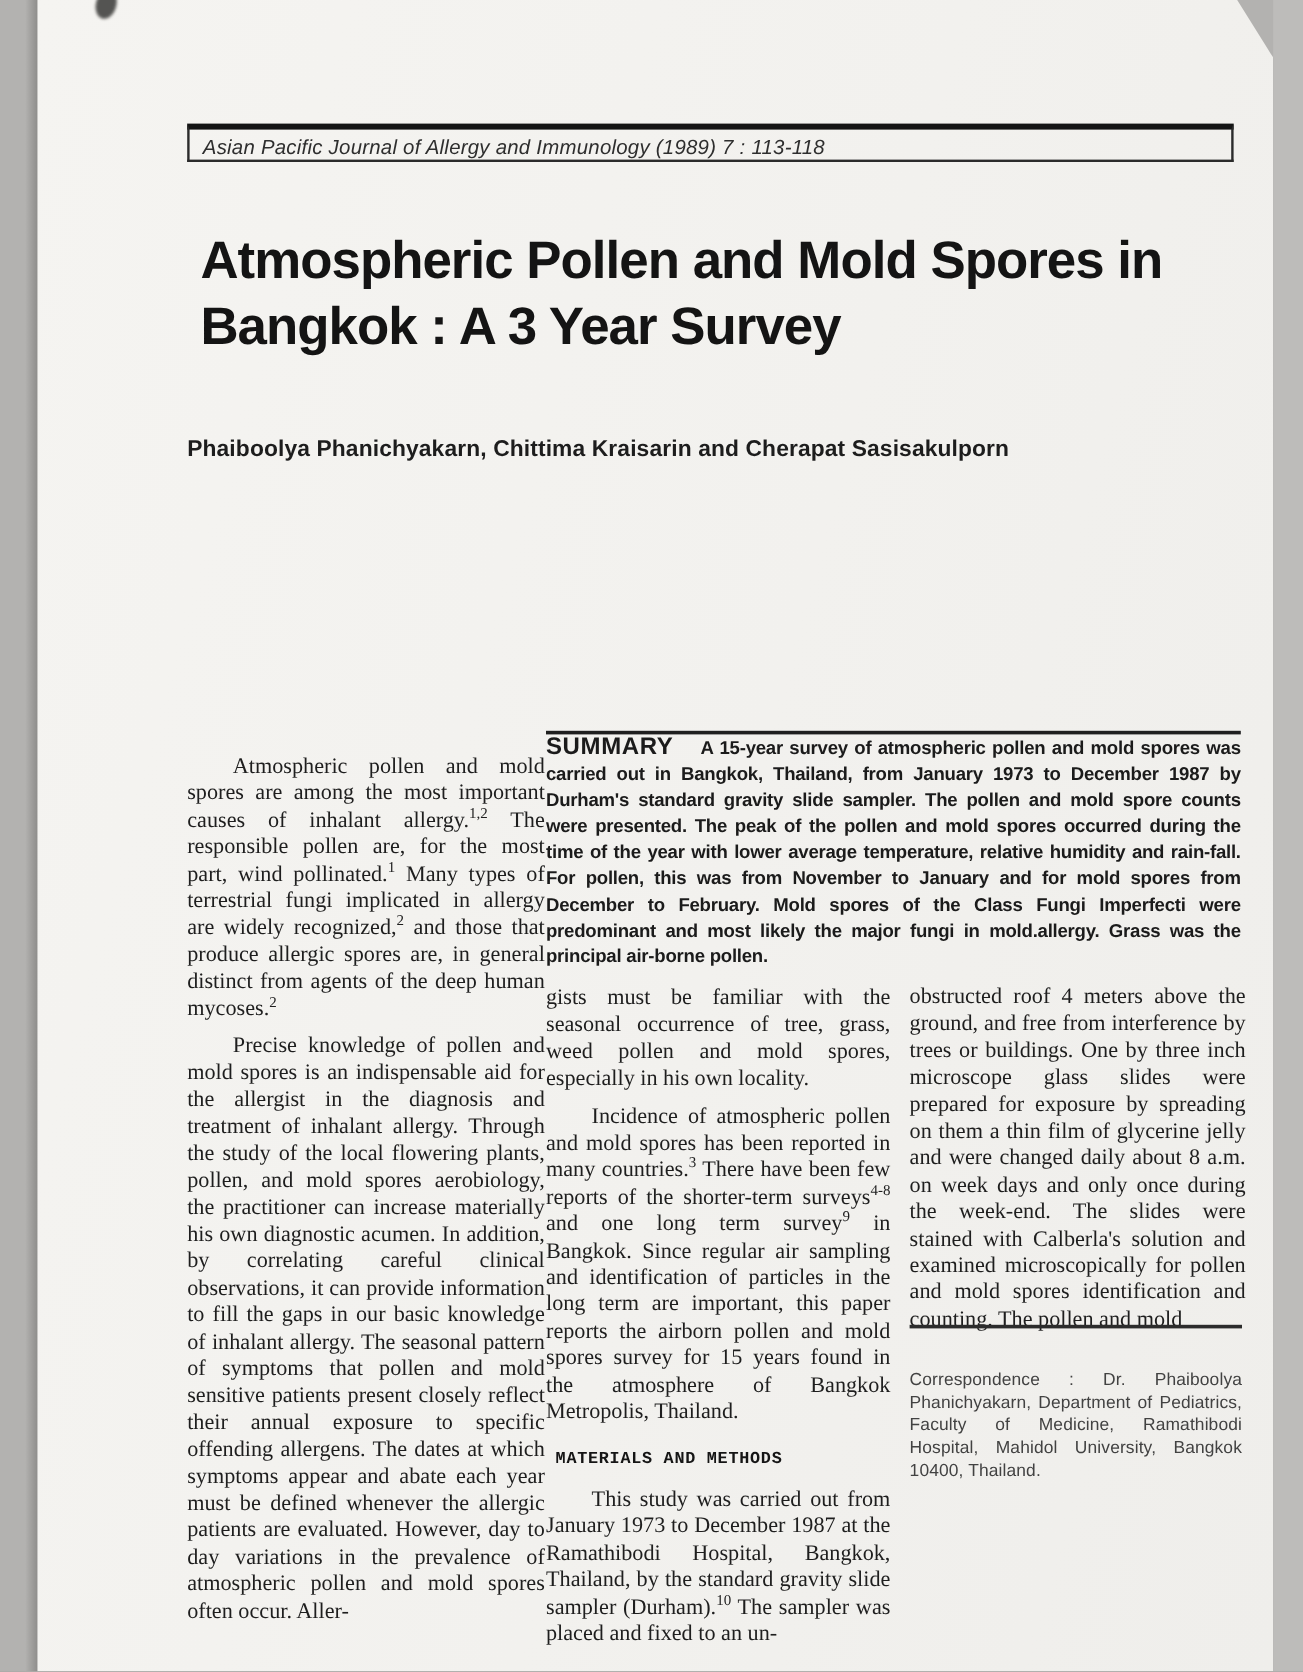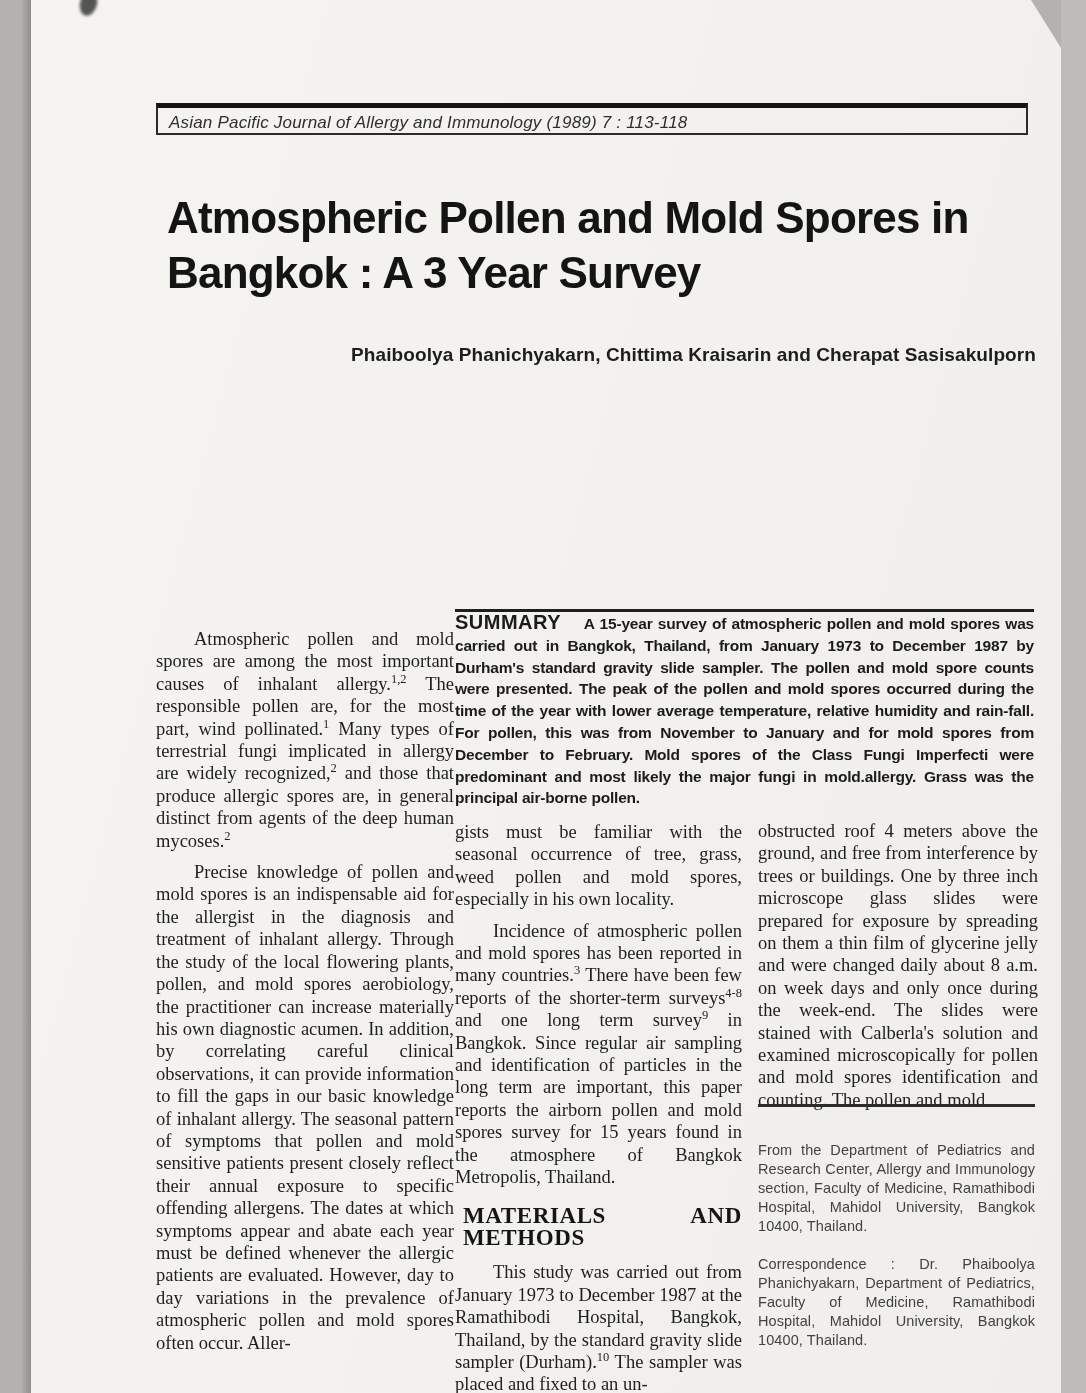--- a/index.html
+++ b/index.html
@@ -29,22 +29,22 @@
     font-style:italic; font-size:17px; letter-spacing:.2px; color:#2e2e2e;
   }
 
   .title {
     position:absolute; left:125px; top:190px; width:880px; margin:0;
     font-size:44px; font-weight:bold; letter-spacing:-.8px; line-height:55px; color:#141414;
   }
   .title .tline { display:block;margin-left:11px; }
 
   .authors {
-    position:absolute; left:125px; top:344px; width:880px;
-    font-size:19px; font-weight:bold; letter-spacing:.1px; color:#1d1d1d;text-align:right;
+    position:absolute; left:125px; top:364px; width:880px;
+    font-size:19px; font-weight:bold; letter-spacing:.1px; color:#1d1d1d;
   }
 
   .summary {
     position:absolute; left:424px; top:609px; width:579px;
     border-top:3px solid #1f1f1f; padding-top:0;
     font-weight:bold; font-size:15.5px; line-height:21.8px; letter-spacing:-.2px;
     text-align:justify; color:#1b1b1b;
   }
   .summary-label { font-size:20px; letter-spacing:.5px; padding-right:18px; }
 
@@ -55,22 +55,22 @@
   }
   .col p { margin:0 0 9px 0; }
   .col p.indent { text-indent:38px; }
   sup { font-size:12.5px; line-height:0; vertical-align:super; }
 
   .col-left  { left:125px; top:621px; width:298px; padding-top:7px; }
   .col-mid   { left:424px; top:811px; width:287px; padding-top:10px; }
   .col-right { left:727px; top:810px; width:280px; padding-top:10px; }
 
   .section-heading {
-    font-size:23px; font-weight:bold; letter-spacing:.6px; color:#151515;
-    margin:16px 0 12px 8px; font-family:Liberation Serif, serif;
+    font-size:14px; font-weight:bold; letter-spacing:.6px; color:#151515;
+    margin:16px 0 12px 8px; font-family:Liberation Mono, monospace;
   }
 
   .footnote { left:727px; top:1104px; width:277px; }
   .footnote-rule { height:3px; background:#2c2c2c; margin-bottom:34px; }
   .fn {
     font-size:14.5px; line-height:19px; letter-spacing:.1px; color:#424242;
     text-align:justify; margin:0 0 19px 0;
   }
 </style>
 </head>
@@ -106,21 +106,20 @@
       <h2 class="section-heading">MATERIALS AND METHODS</h2>
       <p class="indent"><span>This study was carried out from January 1973 to December 1987 at the Ramathibodi Hospital, Bangkok, Thailand, by the standard gravity slide sampler (Durham).</span><sup>10</sup><span> The sampler was placed and fixed to an un-</span></p>
     </div>
 
     <div class="col col-right">
       <p>obstructed roof 4 meters above the ground, and free from interference by trees or buildings. One by three inch microscope glass slides were prepared for exposure by spreading on them a thin film of glycerine jelly and were changed daily about 8 a.m. on week days and only once during the week-end. The slides were stained with Calberla's solution and examined microscopically for pollen and mold spores identification and counting. The pollen and mold</p>
     </div>
 
     <div class="footnote">
       <div class="footnote-rule"></div>
-      <p class="fn">From the Department of Pediatrics and Research Center, Allergy and Immunology section, Faculty of Medicine, Ramathibodi Hospital, Mahidol University, Bangkok 10400, Thailand.</p>
       <p class="fn">Correspondence : Dr. Phaiboolya Phanichyakarn, Department of Pediatrics, Faculty of Medicine, Ramathibodi Hospital, Mahidol University, Bangkok 10400, Thailand.</p>
     </div>
 
   </div>
 
   <div class="right-strip"></div>
   <div class="left-edge-shadow"></div>
   <div class="smudge"></div>
 </div>
 

